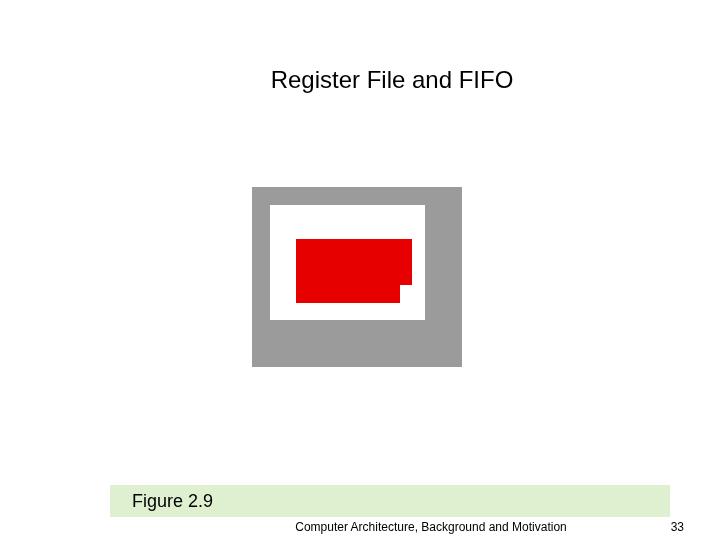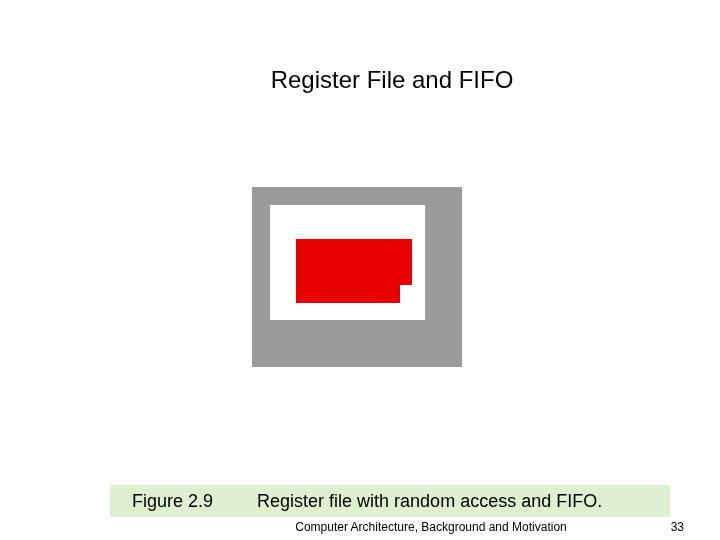--- a/index.html
+++ b/index.html
@@ -81,18 +81,17 @@
     <div class="inner"></div>
     <div class="hbar1"></div>
     <div class="hbar2"></div>
     <div class="vbar1"></div>
     <div class="vbar2"></div>
     <div class="cbar"></div>
   </div>
 
   <div class="caption-bar">
     <span class="fig-label">Figure 2.9</span>
-    <span>Register file with random access and FIFO.</span>
   </div>
 
   <div class="footer">Computer Architecture, Background and Motivation</div>
   <div class="page-num">33</div>
 </div>
 
 </body></html>

